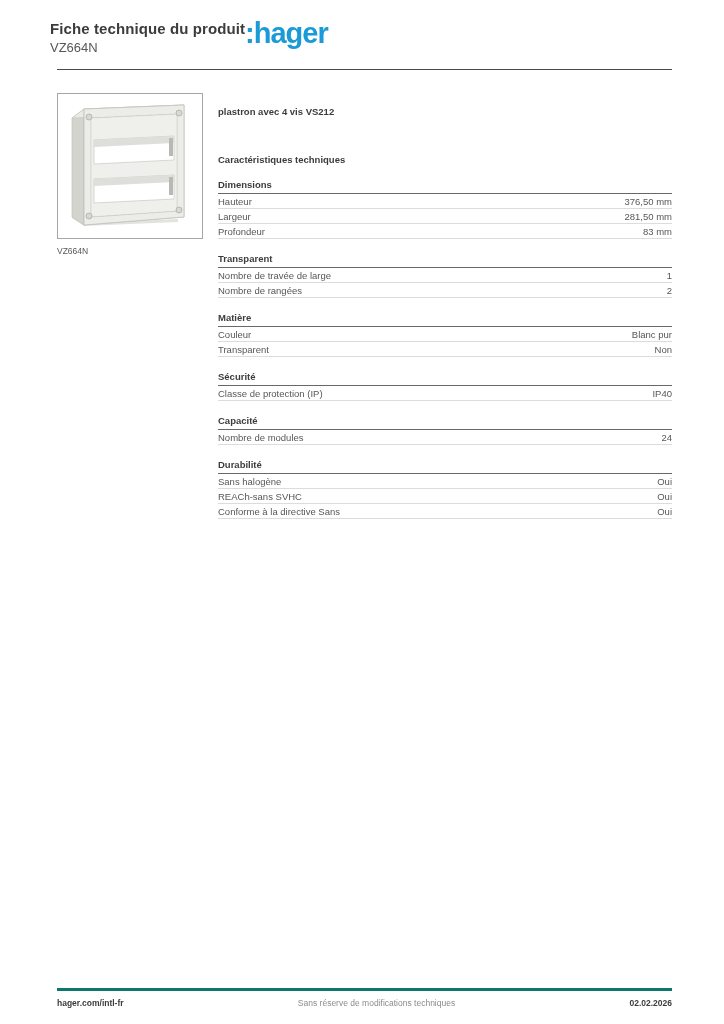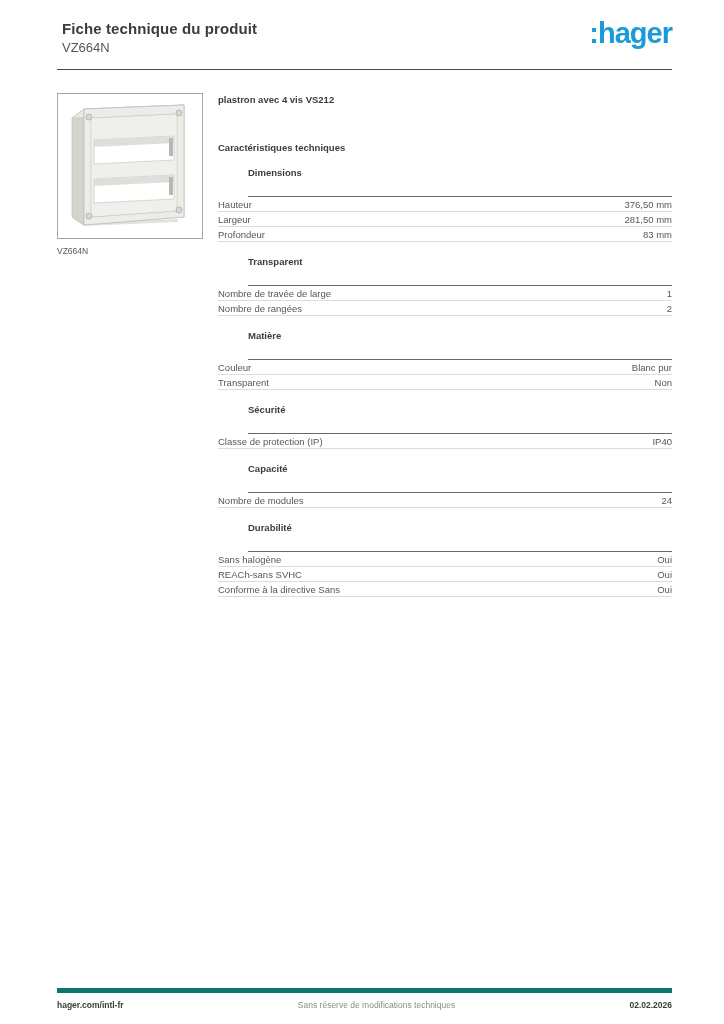--- a/index.html
+++ b/index.html
@@ -13,26 +13,25 @@
     position: relative;
     width: 724px;
     height: 1024px;
     background: #ffffff;
     overflow: hidden;
   }
   
   .header {
     position: absolute;
     top: 20px;
-    left: 62px;
-    right: 52px;
-    display: flex;
-    justify-content: space-between;
+    left: 50px;
+    right: 52px;
+    display: flex;
+    justify-content: flex-start;
     align-items: flex-start;
-    gap: 31px;
   }
   .page-title {
     font-size: 15px;
     font-weight: bold;
     color: #3c3c3b;
     letter-spacing: 0.1px;
   }
   .product-code {
     font-size: 13px;
     color: #575756;
@@ -76,54 +75,54 @@
   .right-col {
     flex: 1;
     margin-left: 15px;
     padding-top: 1px;
   }
   .product-desc {
     font-size: 9.5px;
     font-weight: bold;
     color: #3c3c3b;
     line-height: 12px;
+    margin-top: 12px;
   }
   .char-heading {
     font-size: 9.5px;
     font-weight: bold;
     color: #3c3c3b;
     margin-top: 36px;
   }
   .spec-section { margin-top: 14px; }
   .section-title {
     font-size: 9.5px;
     font-weight: bold;
     color: #3c3c3b;
-    padding-bottom: 18px;
+    padding-bottom: 3px;
     border-bottom: 1px solid #686867;
-    margin-left: 30px;
   }
   .spec-row {
     display: flex;
     justify-content: space-between;
     align-items: center;
     height: 15px;
     border-bottom: 1px solid #dcdcdc;
     font-size: 9.5px;
     color: #575756;
   }
   .spec-label { white-space: nowrap; }
   .spec-value { white-space: nowrap; text-align: right; }
   
   .footer {
     position: absolute;
     top: 988px;
     left: 57px;
     right: 52px;
-    border-top: 5px solid #0f766e;
+    border-top: 3px solid #0f766e;
     padding-top: 7px;
   }
   .footer-row {
     display: flex;
     justify-content: space-between;
     align-items: baseline;
     font-size: 8.5px;
   }
   .footer-left  { font-weight: bold; color: #3c3c3b; }
   .footer-center{ color: #8c8c8b; }

